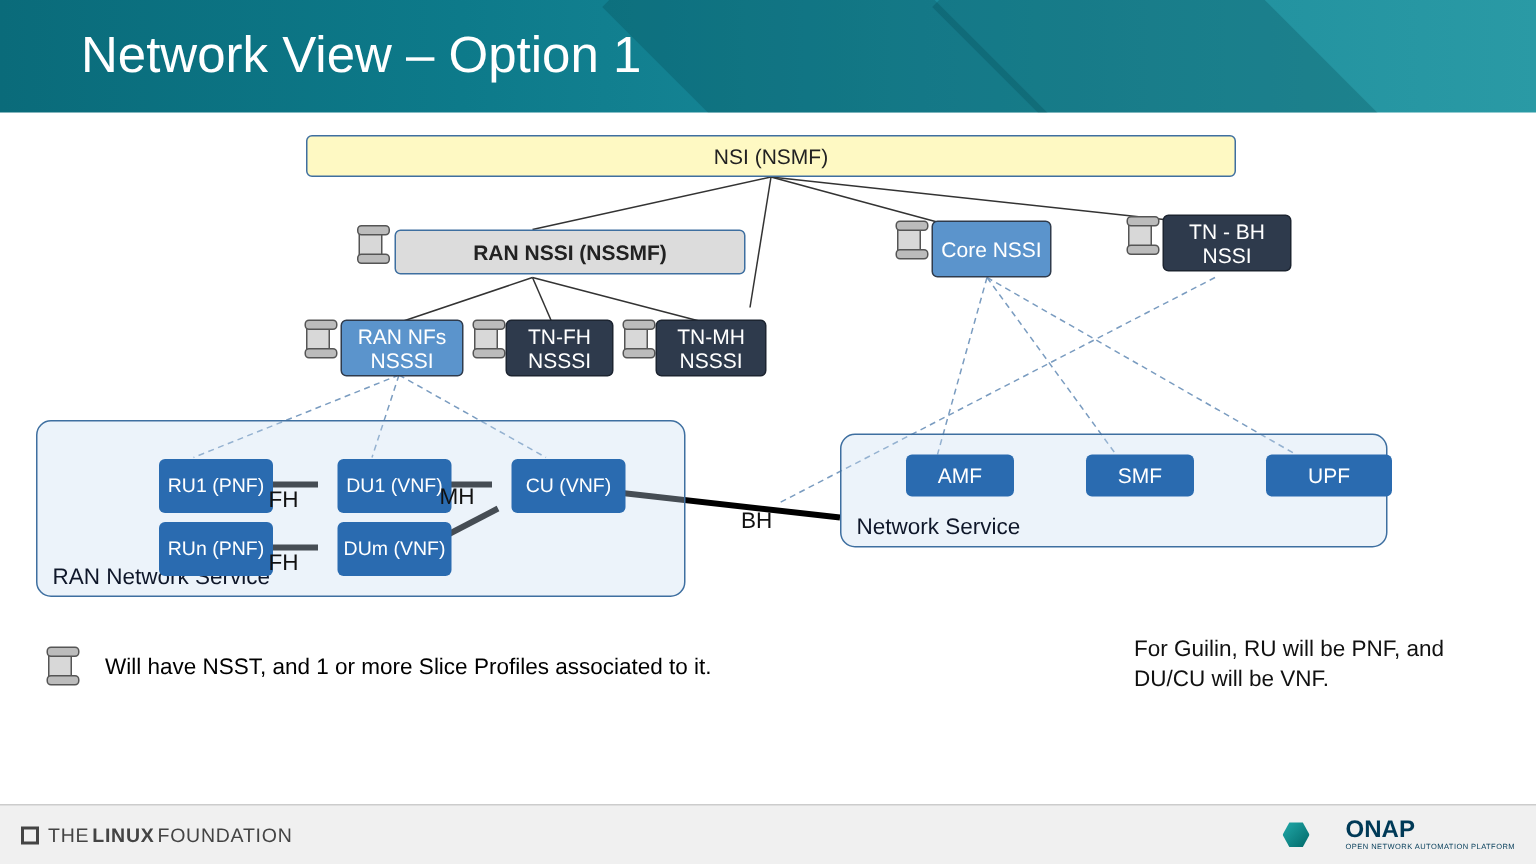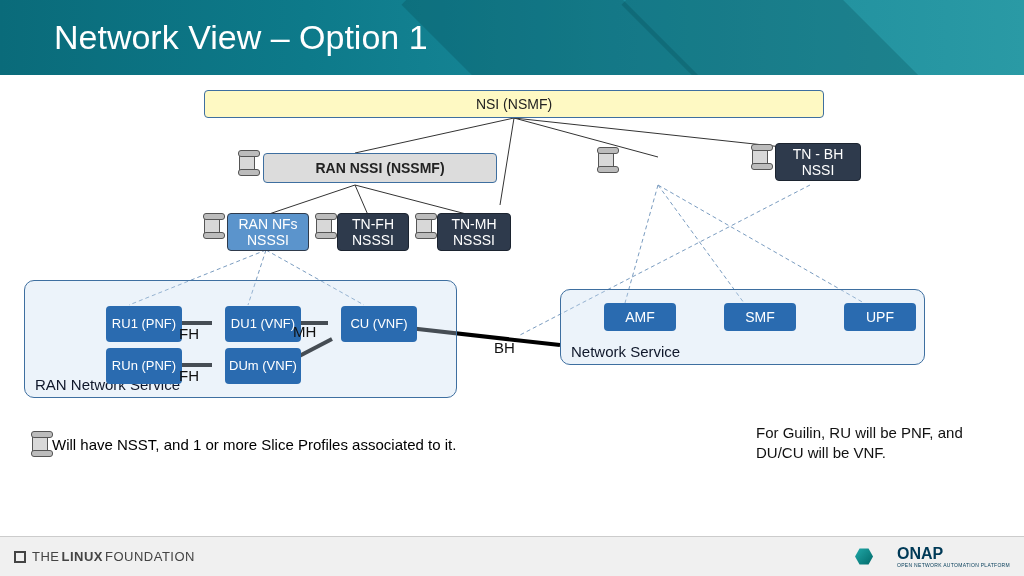--- a/index.html
+++ b/index.html
@@ -69,21 +69,21 @@
   .lf-logo .thin { font-weight: 400; }
   .onap-logo { display: flex; align-items: center; gap: 24px; }
   .onap-logo .hex {
     width: 18px; height: 18px; background: linear-gradient(135deg,#2aa,#066);
     clip-path: polygon(25% 5%, 75% 5%, 100% 50%, 75% 95%, 25% 95%, 0 50%);
   }
   .onap-logo .txt { color: #003a57; }
   .onap-logo .big { font-weight: 800; font-size: 16px; line-height: 1; }
   .onap-logo .sub { font-size: 5px; letter-spacing: 0.3px; }
 
-  .legend { position: absolute; display: flex; align-items: center; gap: 4px; font-size: 15px; }
+  .legend { position: absolute; display: flex; align-items: center; gap: 22px; font-size: 15px; }
 
   .note { position: absolute; font-size: 15px; line-height: 1.35; color: #111; }
 </style>
 </head>
 <body>
 
 <div class="header">
   <h1>Network View – Option 1</h1>
 </div>
 
@@ -121,20 +121,23 @@
   <div class="node big" style="left:204px; top:15px; width:620px; height:28px;">
     <span>NSI (NSMF)</span>
   </div>
 
   <div class="prof" style="left:239px; top:77px;"></div>
   <div class="node grey" style="left:263px; top:78px; width:234px; height:30px;">
     <span>RAN NSSI (NSSMF)</span>
   </div>
 
   <div class="prof" style="left:598px; top:74px;"></div>
+  <div class="node midblue" style="left:621px; top:72px; width:80px; height:38px;">
+    <span>Core NSSI</span>
+  </div>
 
   <div class="prof" style="left:752px; top:71px;"></div>
   <div class="node dark" style="left:775px; top:68px; width:86px; height:38px;">
     <span>TN - BH NSSI</span>
   </div>
 
   <div class="prof" style="left:204px; top:140px;"></div>
   <div class="node midblue" style="left:227px; top:138px; width:82px; height:38px;">
     <span>RAN NFs NSSSI</span>
   </div>
@@ -176,21 +179,21 @@
 
   <div class="group" style="left:560px; top:214px; width:365px; height:76px;">
     <span class="caption">Network Service</span>
   </div>
   <div class="node solid" style="left:590px; top:228px; width:72px; height:28px;">
     <span>AMF</span>
   </div>
   <div class="node solid" style="left:710px; top:228px; width:72px; height:28px;">
     <span>SMF</span>
   </div>
-  <div class="node solid" style="left:830px; top:228px; width:72px; height:28px;">
+  <div class="node solid" style="left:830px; top:228px; width:84px; height:28px;">
     <span>UPF</span>
   </div>
 
   <div class="legend" style="left:32px; top:358px;">
     <div class="prof" style="position:relative;"></div>
     <span>Will have NSST, and 1 or more Slice Profiles associated to it.</span>
   </div>
 
   <div class="note" style="left:756px; top:348px; width:250px;">For Guilin, RU will be PNF, and DU/CU will be VNF.</div>
 

